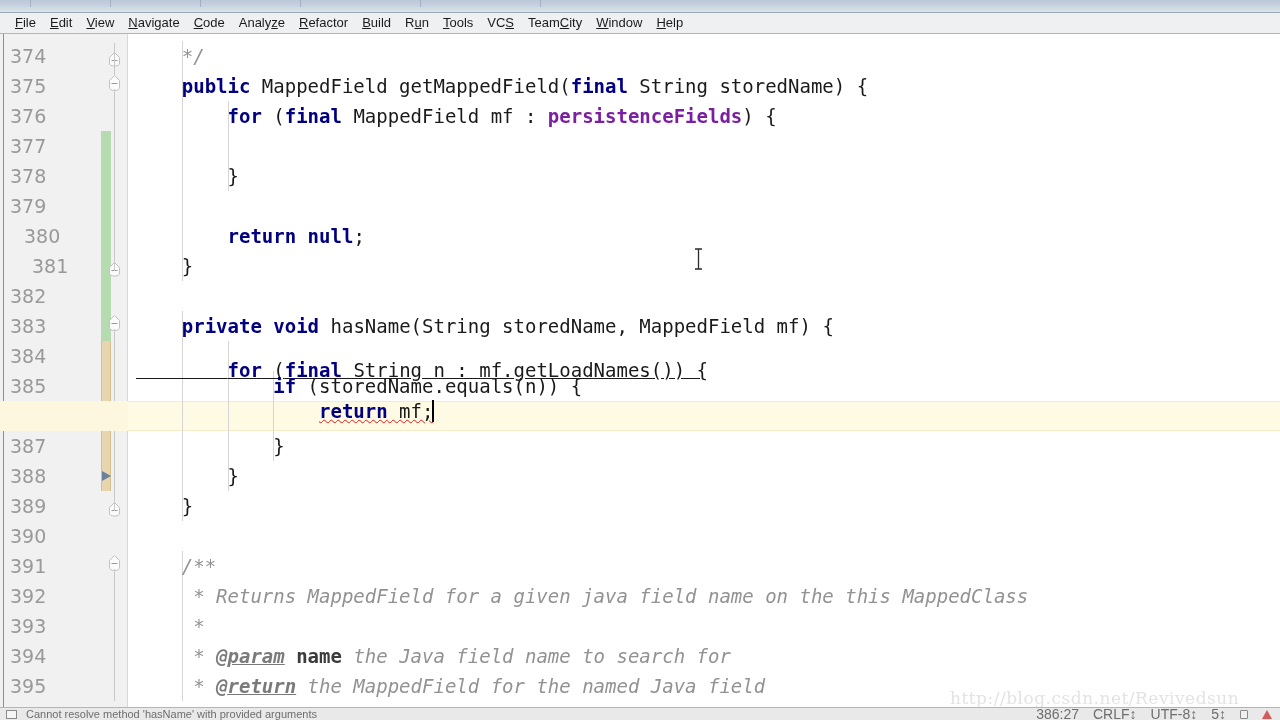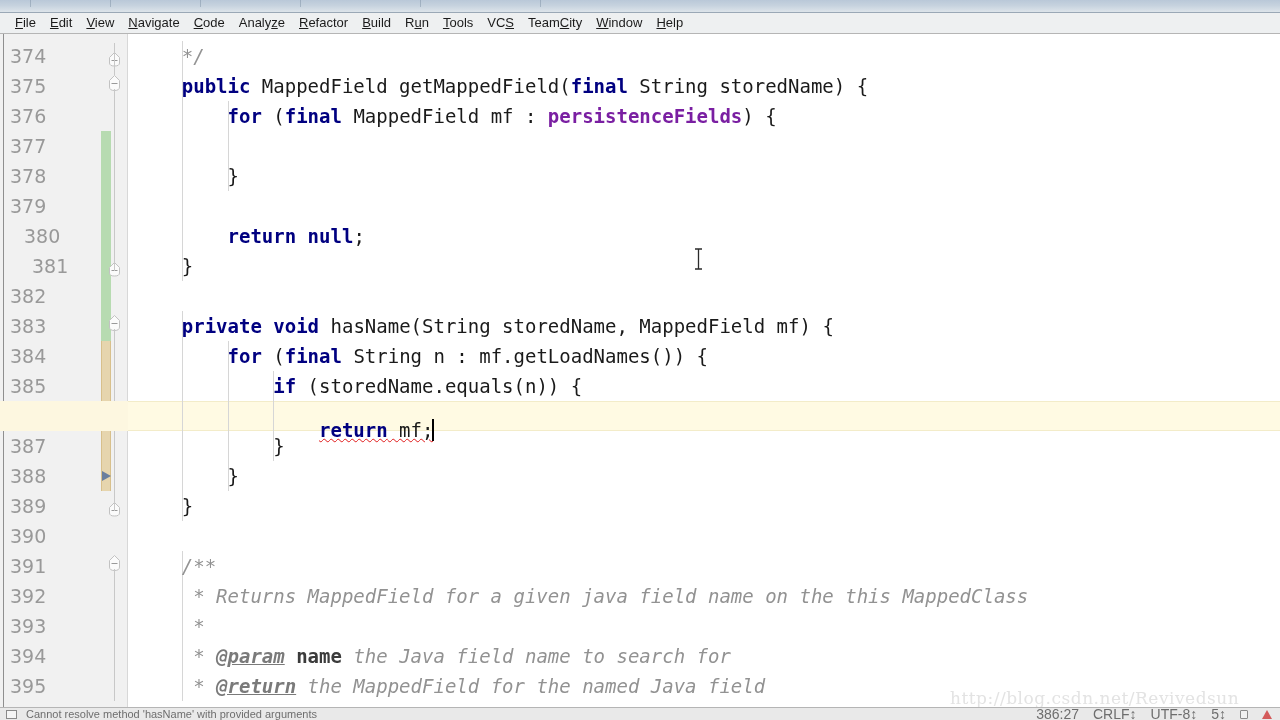--- a/index.html
+++ b/index.html
@@ -362,23 +362,23 @@
         <div class="indentguide" style="left: 53.8px; top: 517px; height: 150px;"></div>
         <div class="code-line" style="top: 7px; left: 8px;"><span class="cmt">    */</span></div>
         <div class="code-line" style="top: 37px; left: 8px;">    <span class="kw">public</span> MappedField getMappedField(<span class="kw">final</span> String storedName) {</div>
         <div class="code-line" style="top: 67px; left: 8px;">        <span class="kw">for</span> (<span class="kw">final</span> MappedField mf : <span class="fld">persistenceFields</span>) {</div>
         <div class="code-line" style="top: 127px; left: 8px;">        }</div>
         <div class="code-line" style="top: 157px; left: 8px;"></div>
         <div class="code-line" style="top: 187px; left: 8px;">        <span class="kw">return</span> <span class="kw">null</span>;</div>
         <div class="code-line" style="top: 217px; left: 8px;">    }</div>
         <div class="code-line" style="top: 247px; left: 8px;"></div>
         <div class="code-line" style="top: 277px; left: 8px;">    <span class="kw">private</span> <span class="kw">void</span> hasName(String storedName, MappedField mf) {</div>
-        <div class="code-line" style="top: 307px; left: 8px;">        <span class="kw">for</span> (<span class="kw">final</span> String n : mf.getLoadNames()) {</div>
+        <div class="code-line" style="top: 321px; left: 8px; text-decoration: underline;">        <span class="kw">for</span> (<span class="kw">final</span> String n : mf.getLoadNames()) {</div>
         <div class="code-line" style="top: 337px; left: 8px;">            <span class="kw">if</span> (storedName.equals(n)) {</div>
-        <div class="code-line" style="top: 381px; left: 8px;"><span>                </span><span class="err"><span class="kw">return</span> mf;</span><span class="caret"></span></div>
+        <div class="code-line" style="top: 362px; left: 8px;"><span>                </span><span class="err"><span class="kw">return</span> mf;</span><span class="caret"></span></div>
         <div class="code-line" style="top: 397px; left: 8px;">            }</div>
         <div class="code-line" style="top: 427px; left: 8px;">        }</div>
         <div class="code-line" style="top: 457px; left: 8px;">    }</div>
         <div class="code-line" style="top: 487px; left: 8px;"></div>
         <div class="code-line" style="top: 517px; left: 8px;"><span class="cmt">    /**</span></div>
         <div class="code-line" style="top: 547px; left: 8px;"><span class="cmt">     * Returns MappedField for a given java field name on the this MappedClass</span></div>
         <div class="code-line" style="top: 577px; left: 8px;"><span class="cmt">     *</span></div>
         <div class="code-line" style="top: 607px; left: 8px;"><span class="cmt">     * </span><span class="tag">@param</span><span class="cmt"> </span><span class="tagval">name</span><span class="cmt"> the Java field name to search for</span></div>
         <div class="code-line" style="top: 637px; left: 8px;"><span class="cmt">     * </span><span class="tag">@return</span><span class="cmt"> </span><span class="cmt">the MappedField for the named Java field</span></div>
         <div class="mousecaret" style="left: 565px; top: 214px;"><svg width="11" height="22" viewBox="0 0 11 22">

